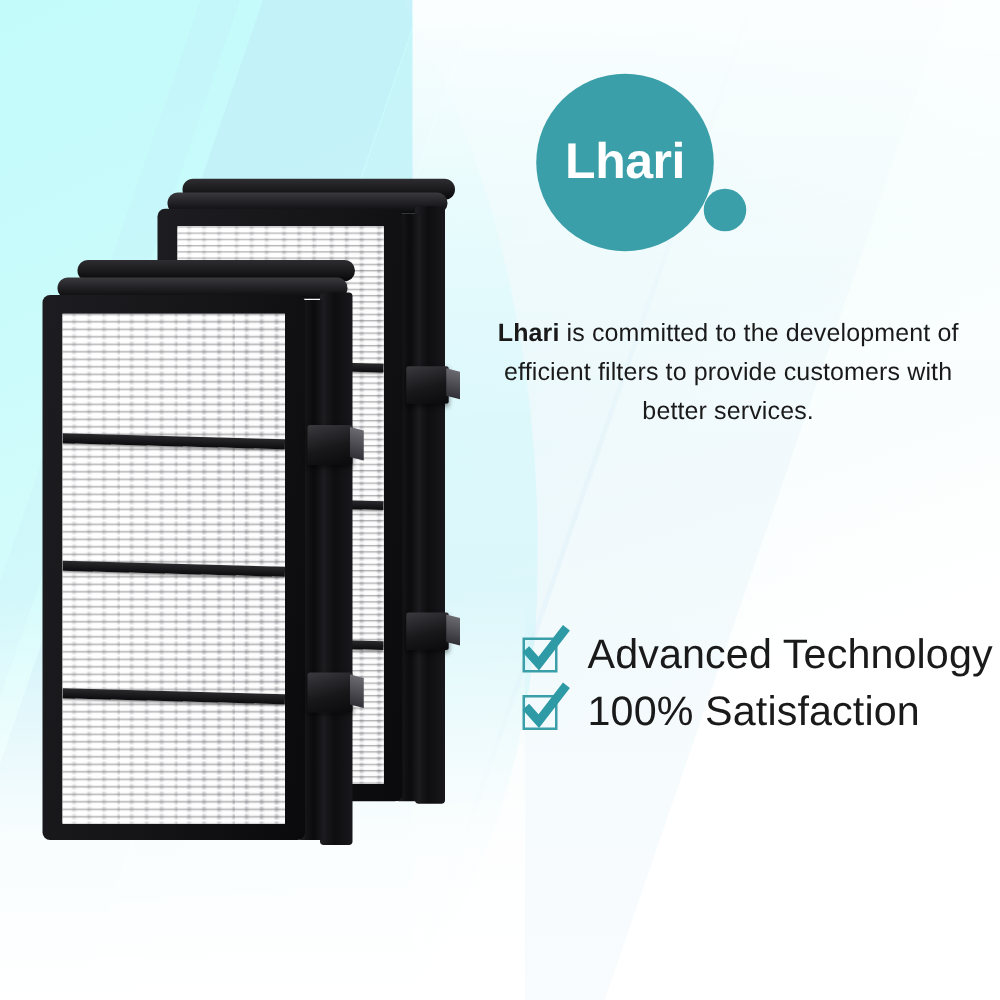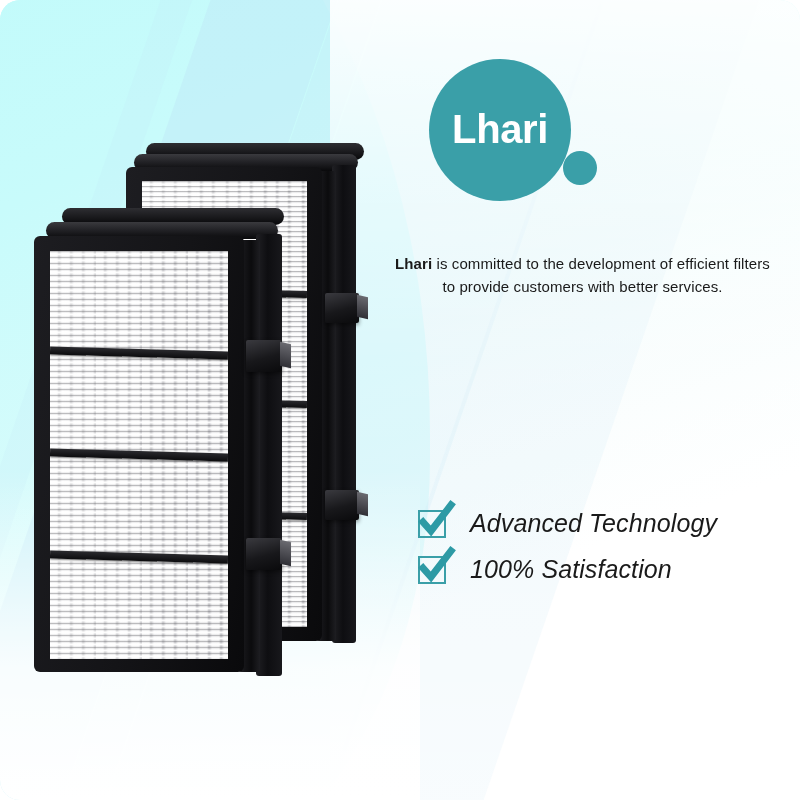--- a/index.html
+++ b/index.html
@@ -12,21 +12,20 @@
     font-family: "Liberation Sans", sans-serif;
     background: #ffffff;
   }
 
   .stage {
     position: relative;
     width: 800px;
     height: 800px;
     overflow: hidden;
     background: #ffffff;
-    border-radius: 20px;
   }
 
   
   .bg-base {
     position: absolute;
     inset: 0;
     background: linear-gradient(160deg,
         #c6fbfb 0%,
         #d4fbfb 18%,
         #e9fcfb 34%,
@@ -109,21 +108,21 @@
     background: #3a9fa8;
   }
 
   
   .tagline {
     position: absolute;
     left: 390px; top: 252px;
     width: 385px;
     text-align: center;
     color: #1a1a1a;
-    font-size: 15px;
+    font-size: 20px;
     line-height: 1.55;
     letter-spacing: .1px;
   }
   .tagline b { font-weight: bold; }
 
   
   .features {
     position: absolute;
     left: 418px; top: 500px;
     width: 360px;
@@ -147,24 +146,23 @@
     background: transparent;
   }
   .checkbox svg {
     position: absolute;
     left: -1px; top: -5px;
     width: 38px; height: 38px;
     overflow: visible;
   }
   .feature-label {
     color: #1a1a1a;
-    font-size: 25px;
+    font-size: 33px;
     letter-spacing: .1px;
     white-space: nowrap;
-    font-style: italic;
   }
 
   
   .filters { position: absolute; left: 0; top: 0; width: 420px; height: 800px; }
 
   .filter { position: absolute; }
 
   
   .filter .rail {
     position: absolute;

